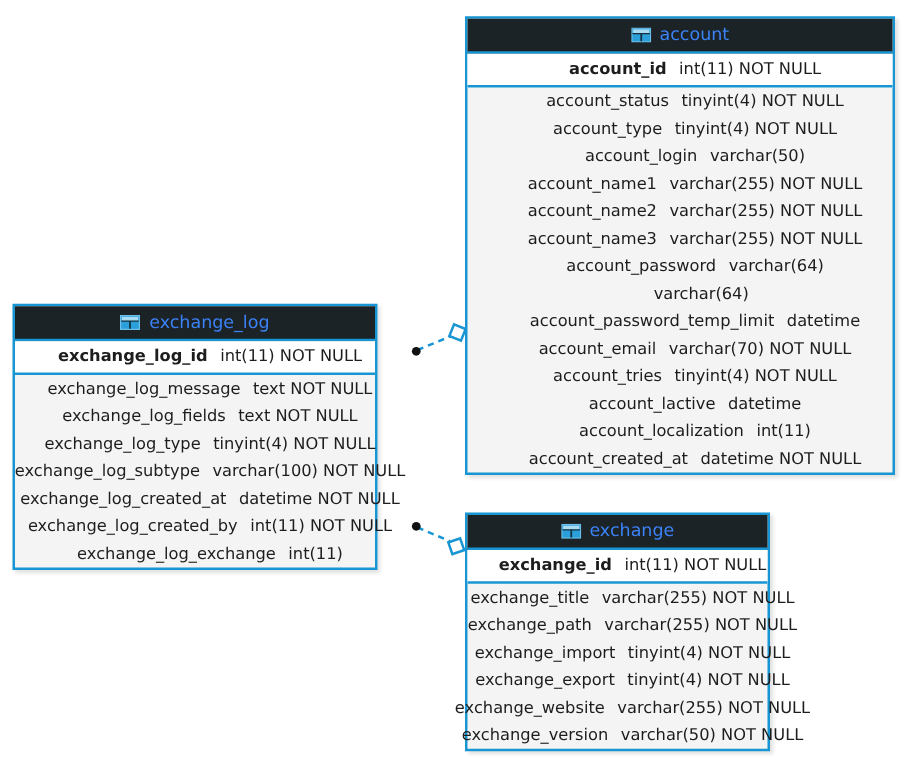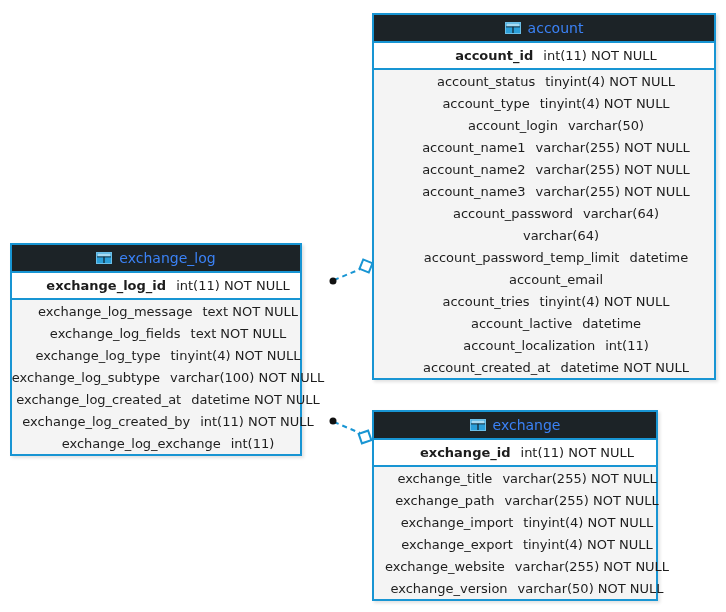--- a/index.html
+++ b/index.html
@@ -200,20 +200,21 @@
     <span class="col-type">varchar(64)</span>
   </div>
 
   <div class="col-row">
     <span class="col-name">account_password_temp_limit</span>
     <span class="col-type">datetime</span>
   </div>
 
   <div class="col-row">
     <span class="col-name">account_email</span>
+    <span class="col-type">varchar(70) NOT NULL</span>
   </div>
 
   <div class="col-row">
     <span class="col-name">account_tries</span>
     <span class="col-type">tinyint(4) NOT NULL</span>
   </div>
 
   <div class="col-row">
     <span class="col-name">account_lactive</span>
     <span class="col-type">datetime</span>
@@ -224,21 +225,21 @@
     <span class="col-type">int(11)</span>
   </div>
 
   <div class="col-row">
     <span class="col-name">account_created_at</span>
     <span class="col-type">datetime NOT NULL</span>
   </div>
 </div>
   </div>
 
-  <div class="db-table" style="left: 372px; top: 410px; width: 286px;">
+  <div class="db-table" style="left: 372px; top: 410px; width: 244px;">
     <div class="table-header">
       <span class="table-icon">
         <svg width="16" height="12" viewBox="0 0 16 12">
           <rect x="0.5" y="0.5" width="15" height="11" fill="#2b9fd9" stroke="#6cbfe8" stroke-width="1"></rect>
           <rect x="1.5" y="1.5" width="13" height="3.2" fill="#a9dbf2"></rect>
           <line x1="8" y1="4.7" x2="8" y2="11" stroke="#14303e" stroke-width="1.4"></line>
           <line x1="1" y1="4.9" x2="15" y2="4.9" stroke="#14303e" stroke-width="1"></line>
         </svg>
       </span>
       <span class="table-title">exchange</span>

